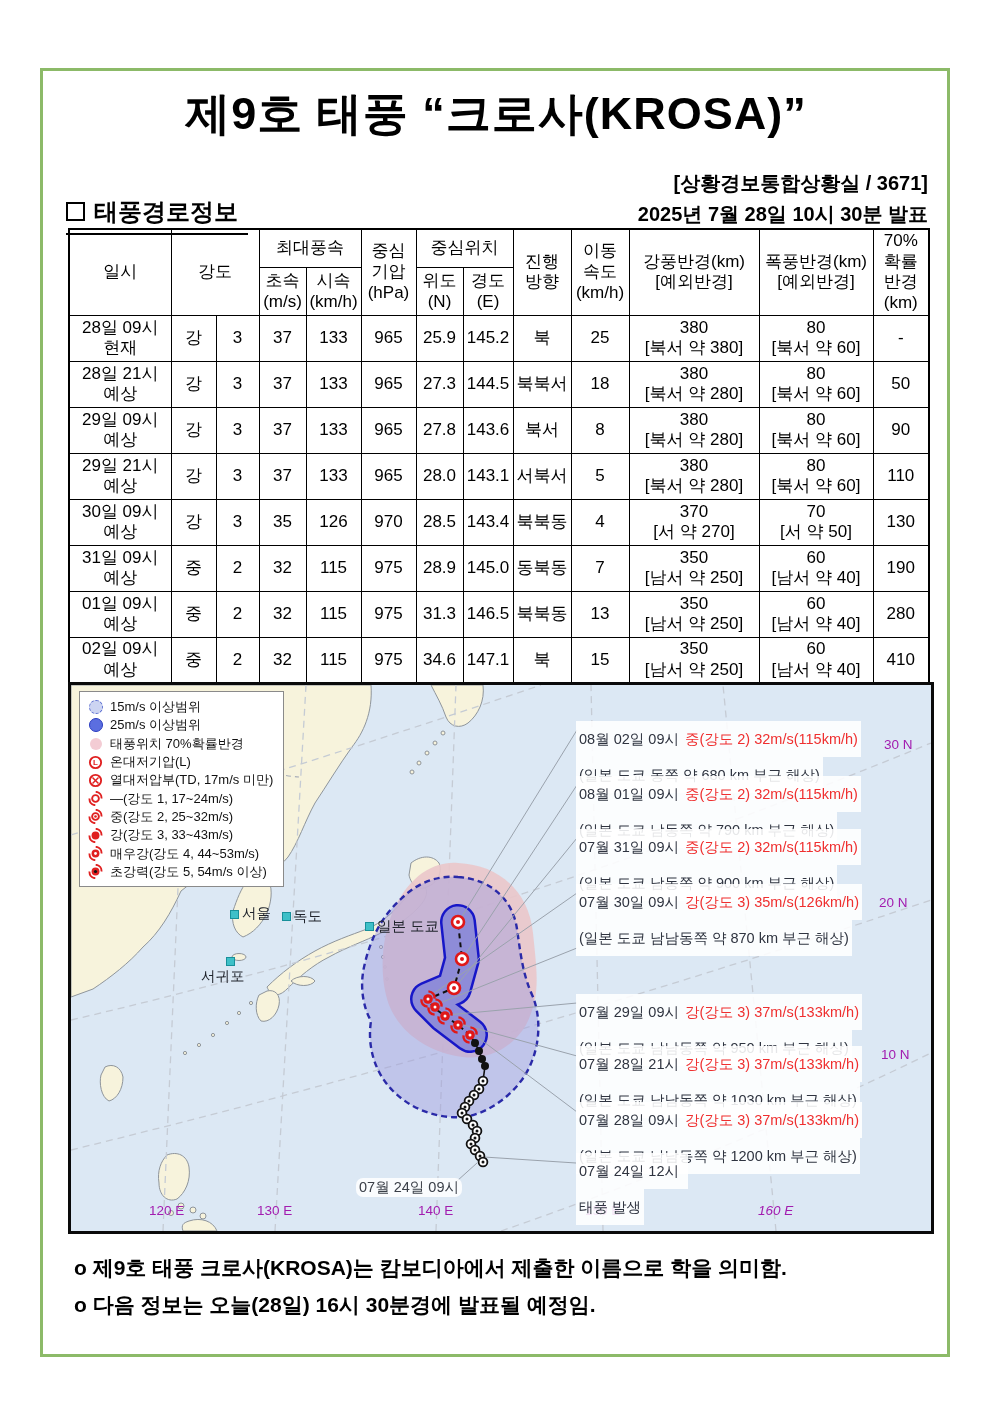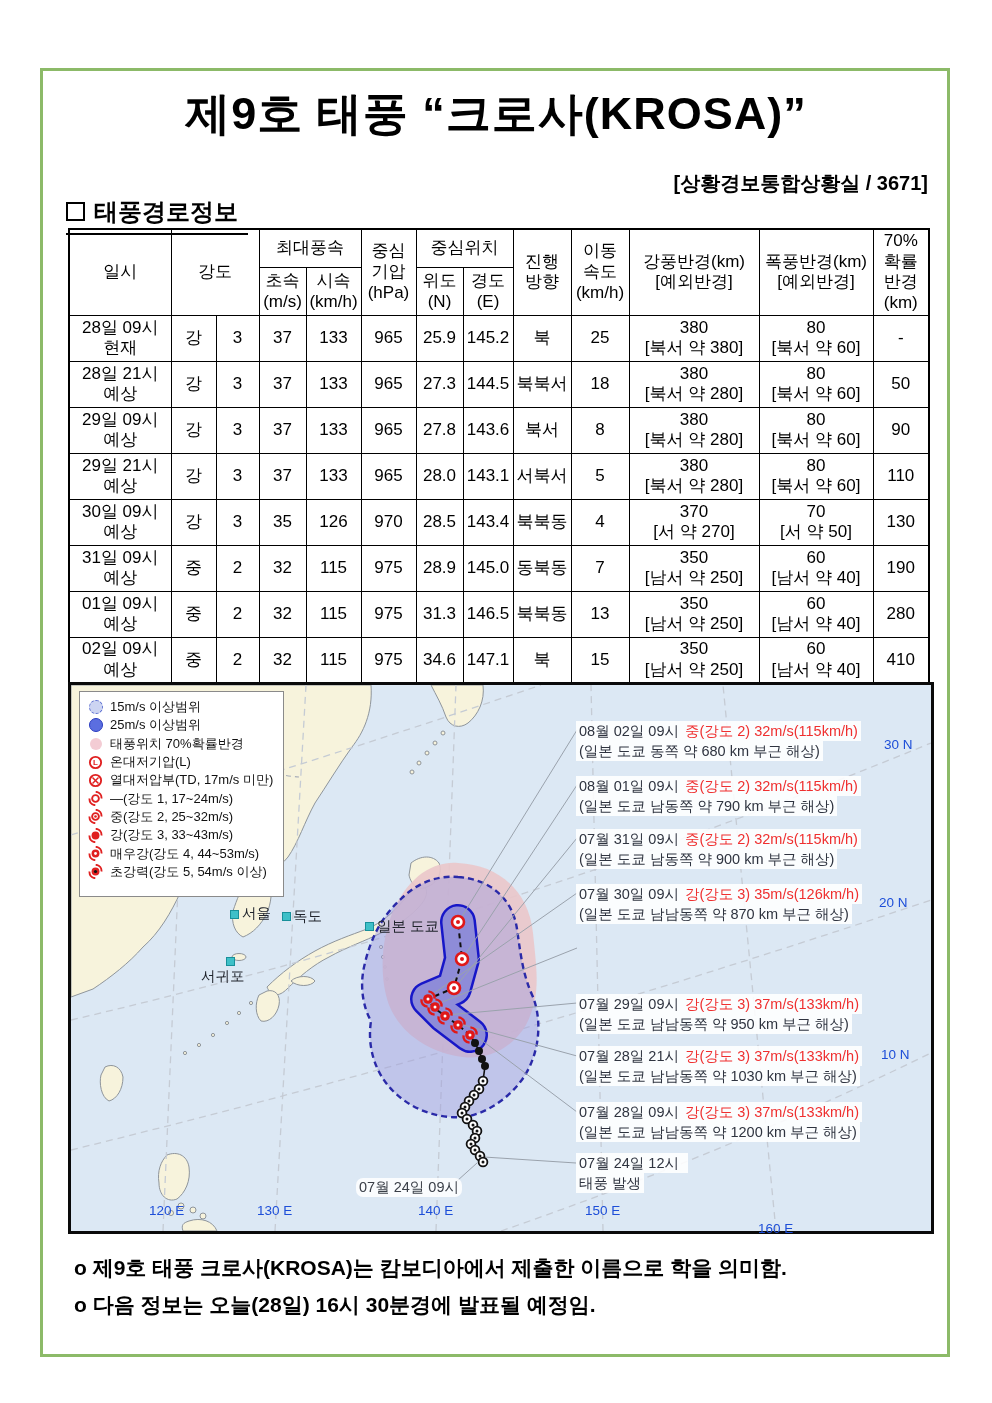--- a/index.html
+++ b/index.html
@@ -14,41 +14,42 @@
   .twrap{position:absolute;left:68px;top:228px;}
   table.t{border-collapse:collapse;table-layout:fixed;width:860px;border:2px solid #000;}
   table.t th,table.t td{border:1.5px solid #000;text-align:center;vertical-align:middle;
       white-space:pre-line;font-size:17px;line-height:1.22;padding:1px 0;font-weight:400;}
   table.t thead tr:nth-child(1){height:36px;} table.t thead tr:nth-child(2){height:42px;}
   table.t tbody tr{height:46px;padding-left:36px;}
   .map{position:absolute;left:68px;top:682px;width:860px;height:546px;border:3px solid #0a0a0a;background:#dce8f4;}
   .map svg.base{position:absolute;left:0;top:0;}
   .maplabel{position:absolute;font-size:14.5px;color:#20242c;white-space:nowrap;}
   .marker{position:absolute;width:7px;height:7px;background:#3ec0c8;border:1px solid #18909a;}
-  .geolabel{position:absolute;font-size:13.5px;color:#1d4ed8;white-space:nowrap;}
-  .legend{position:absolute;left:8px;top:6px;background:#fff;border:1px solid #8a8a8a;padding:6px 10px 15px 8px;z-index:4;}
+  .geolabel{position:absolute;font-size:13.5px;color:#a21caf;white-space:nowrap;}
+  .legend{position:absolute;left:8px;top:6px;background:#fff;border:1px solid #8a8a8a;padding:6px 10px 5px 8px;z-index:4;}
   .lg-item{display:flex;align-items:center;gap:7px;height:18.3px;font-size:13px;color:#111;white-space:nowrap;}
   .lg-ic{width:15px;height:15px;flex:0 0 15px;display:flex;align-items:center;justify-content:center;}
   .lg-dot{width:12px;height:12px;border-radius:50%;}
   .ann{position:absolute;left:505px;font-size:14.5px;line-height:20px;white-space:nowrap;z-index:3;}
-  .ann .ln{background:rgba(255,255,255,0.88);display:inline-block;padding:0 3px;}
+  .ann .ln{background:rgba(255,255,255,0.88);display:inline-block;padding:8px 3px;}
   .ann .tm,.ann .loc{color:#2f3440;}
   .ann .it{color:#ef2f2f;margin-left:6px;}
   .tracklabel{position:absolute;font-size:14.5px;color:#3a3f48;background:rgba(255,255,255,0.85);padding:0 3px;white-space:nowrap;}
   .notes{position:absolute;left:74px;top:1249px;font-size:21px;font-weight:600;line-height:37px;}
 </style>
 </head>
 <body>
 
 <div class="page">
   <div class="frame"></div>
 
   <div class="title">제9호 태풍 “크로사(KROSA)”</div>
   <div class="office">[상황경보통합상황실 / 3671]</div>
   <div class="section"><span class="chk"></span><span>태풍경로정보</span></div>
+  <div class="issued">2025년 7월 28일 10시 30분 발표</div>
 
   <div class="twrap">
     <table class="t">
       <colgroup>
         <col style="width:102px">
           <col style="width:45px">
           <col style="width:43px">
         <col style="width:47px">
           <col style="width:55px">
           <col style="width:55px">
@@ -464,21 +465,21 @@
     <span class="marker" style="left:155px;top:272px;"></span>
     <div class="maplabel" style="left:130px;top:282px;">서귀포</div>
 
     <div class="geolabel" style="left:813px;top:52px;">30 N</div>
     <div class="geolabel" style="left:808px;top:210px;">20 N</div>
     <div class="geolabel" style="left:810px;top:362px;">10 N</div>
     <div class="geolabel" style="left:78px;top:518px;">120 E</div>
     <div class="geolabel" style="left:186px;top:518px;">130 E</div>
     <div class="geolabel" style="left:347px;top:518px;">140 E</div>
     <div class="geolabel" style="left:514px;top:518px;">150 E</div>
-    <div class="geolabel" style="left:687px;top:536px;">160 E</div>
+    <div class="geolabel" style="left:687px;top:518px;font-style:italic;">160 E</div>
 
     <div class="ann" style="top:36px;">
       <div class="ln"><span class="tm">08월 02일 09시</span><span class="it">중(강도 2) 32m/s(115km/h)</span></div><br>
       <div class="ln loc">(일본 도쿄 동쪽 약 680 km 부근 해상)</div>
     </div>
     <div class="ann" style="top:91px;">
       <div class="ln"><span class="tm">08월 01일 09시</span><span class="it">중(강도 2) 32m/s(115km/h)</span></div><br>
       <div class="ln loc">(일본 도쿄 남동쪽 약 790 km 부근 해상)</div>
     </div>
     <div class="ann" style="top:144px;">

